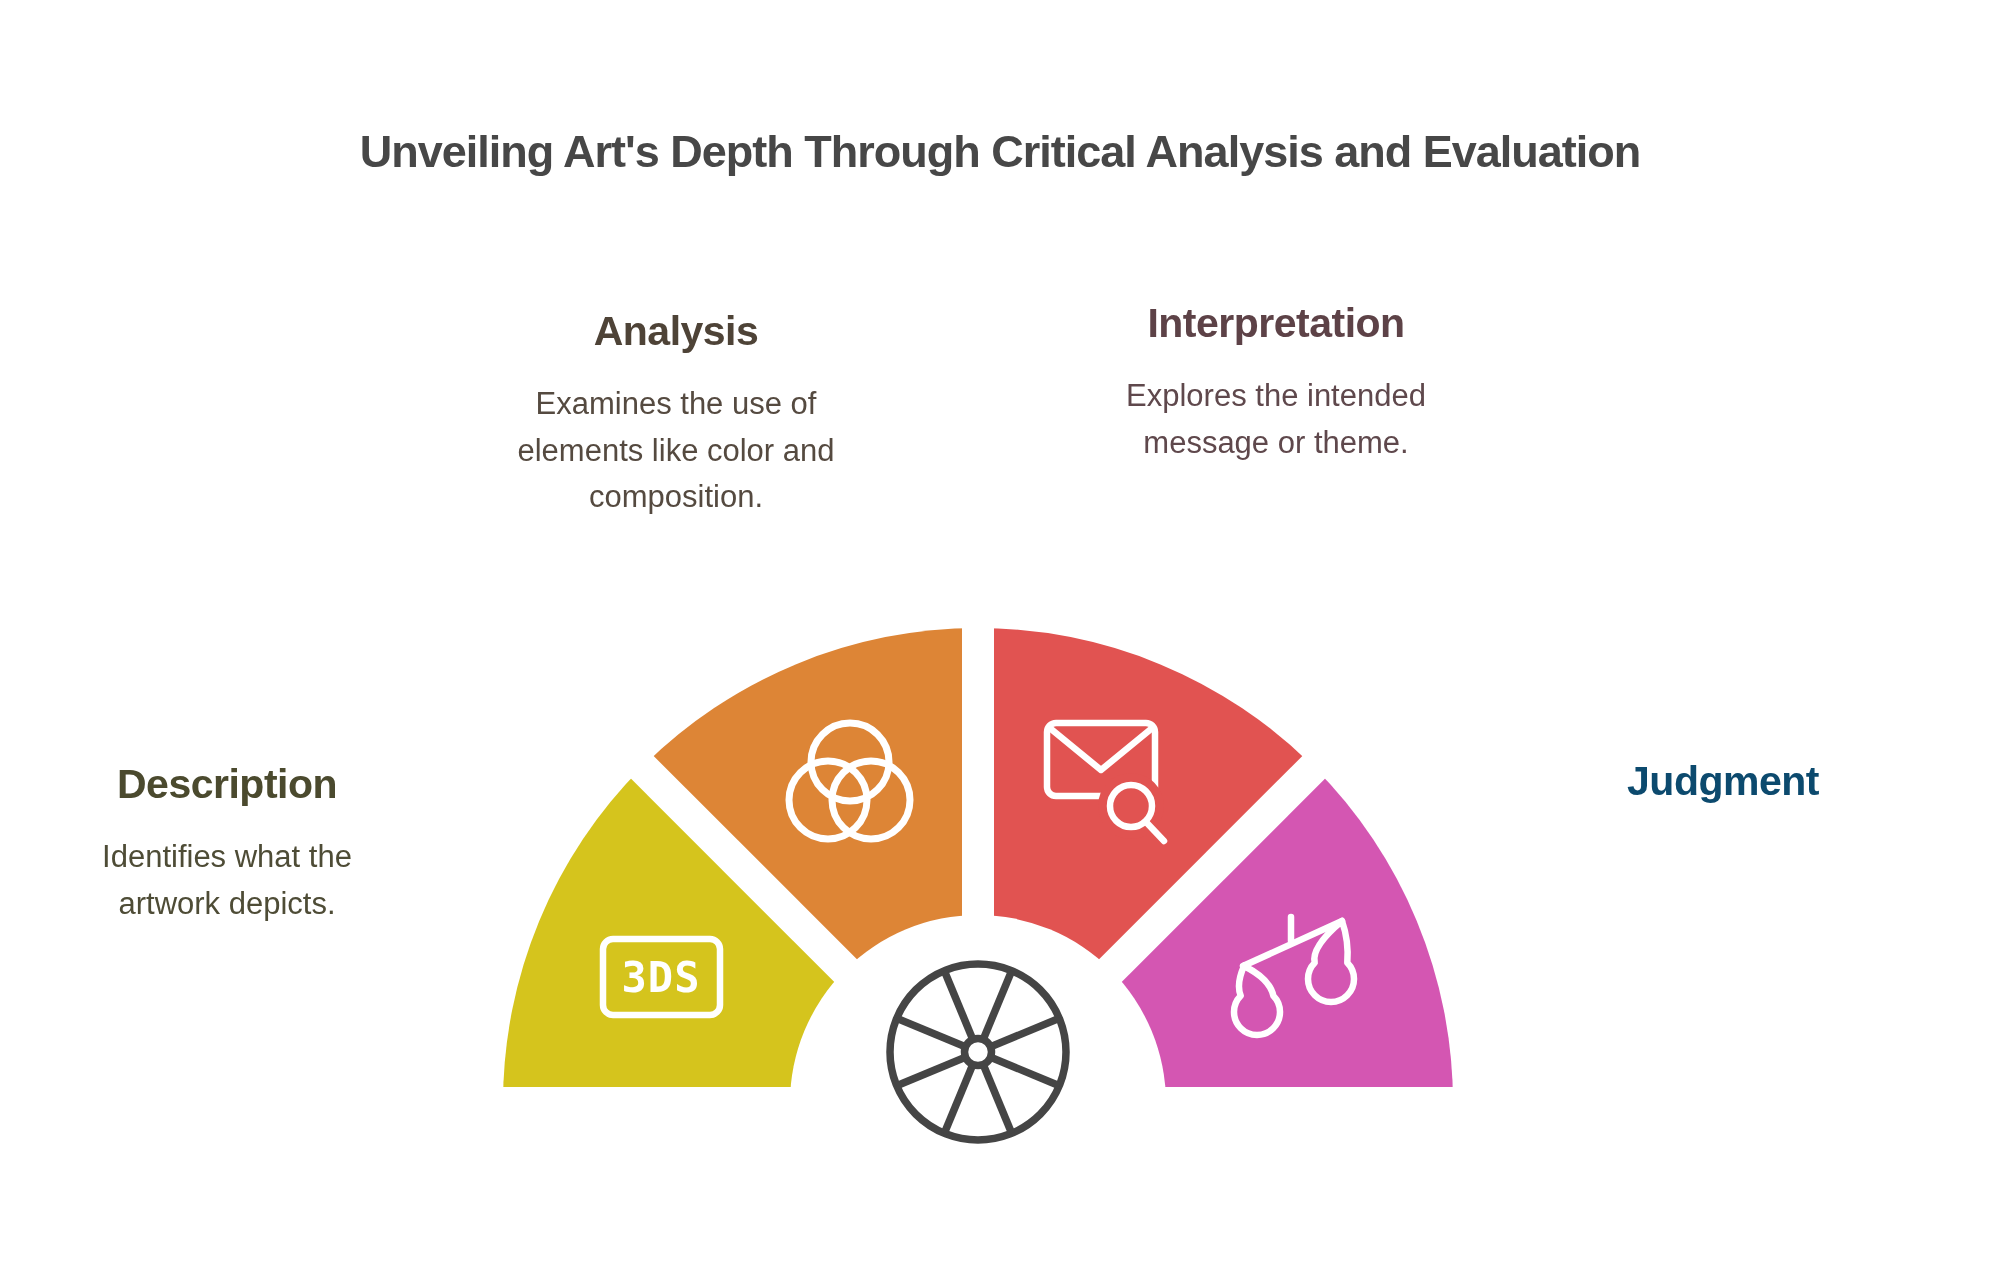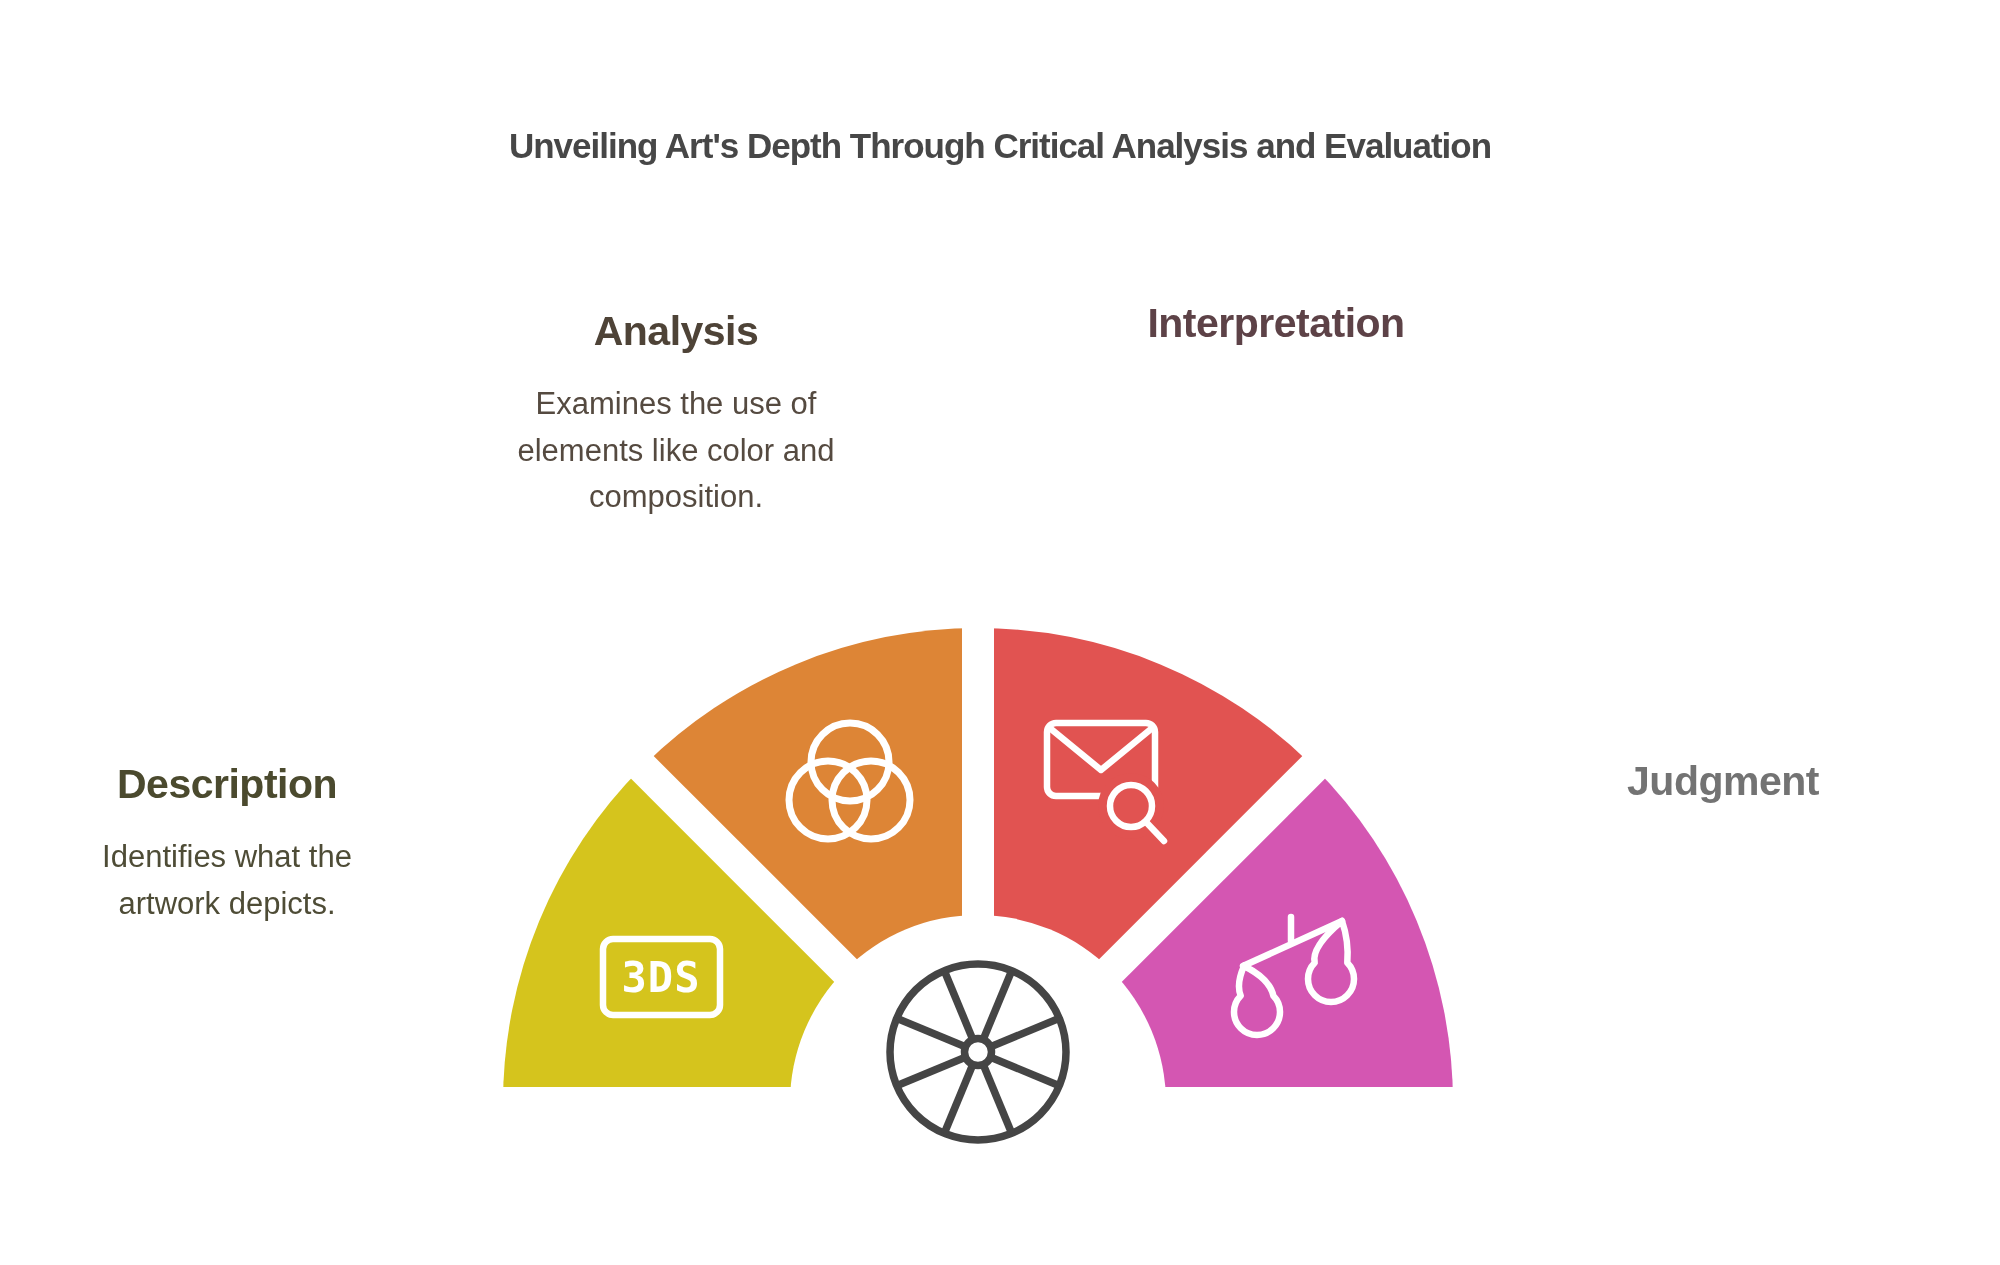--- a/index.html
+++ b/index.html
@@ -6,21 +6,21 @@
   body {
     width: 2000px; height: 1265px;
     background: #ffffff;
     font-family: "Liberation Sans", sans-serif;
     overflow: hidden;
   }
   .stage { position: relative; width: 2000px; height: 1265px; background: #ffffff; }
   .title {
     position: absolute; top: 126px; left: 0; width: 2000px;
     text-align: center;
-    font-size: 35px; font-weight: 700; letter-spacing: -1px;
+    font-size: 45px; font-weight: 700; letter-spacing: -1px;
   }
   svg.fan { position: absolute; left: 0; top: 0; }
   .section { position: absolute; text-align: center; }
   .section h2 { margin: 0 0 26px 0; font-size: 41px; font-weight: 700; letter-spacing: -0.5px; }
   .section p { margin: 0; font-size: 31px; line-height: 1.5; white-space: pre-line; }
   #sec-analysis       { left: 456px;  top: 308px; width: 440px; }
   #sec-interpretation { left: 1056px; top: 300px; width: 440px; }
   #sec-description    { left: 27px;   top: 761px; width: 400px; }
   #sec-judgment       { left: 1503px; top: 758px; width: 440px; }
   .badge-text {
@@ -105,19 +105,21 @@
 
   <div class="section" id="sec-analysis">
     <h2 style="color: rgb(78, 67, 55);">Analysis</h2>
     <p style="color: rgb(85, 74, 64);">Examines the use of
 elements like color and
 composition.</p>
   </div>
 
   <div class="section" id="sec-interpretation">
     <h2 style="color: rgb(93, 66, 71);">Interpretation</h2>
+    <p style="color: rgb(95, 72, 76);">Explores the intended
+message or theme.</p>
   </div>
 
   <div class="section" id="sec-judgment">
-    <h2 style="color: #737373;">Judgment</h2>
+    <h2 style="color: #0c4a6e;">Judgment</h2>
   </div>
 
 </div>
 
 </body></html>

